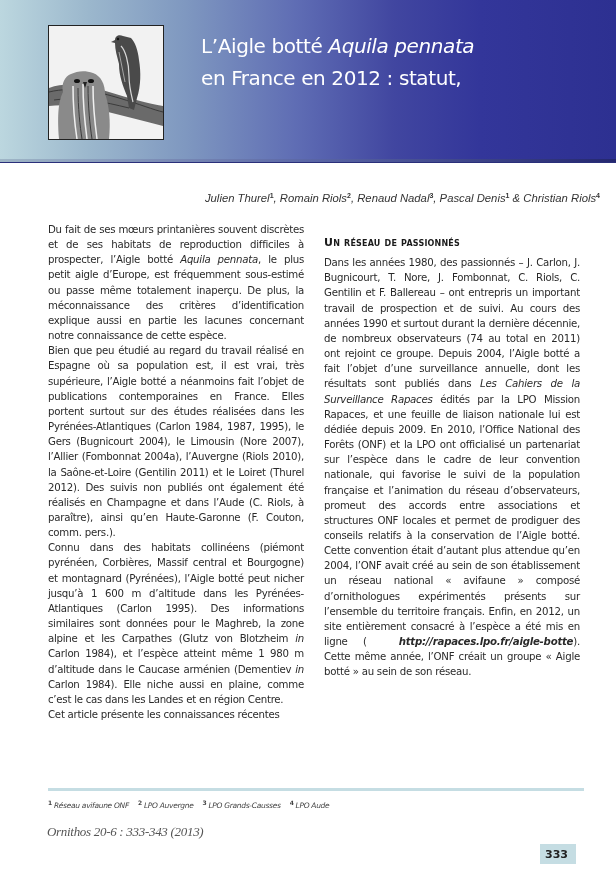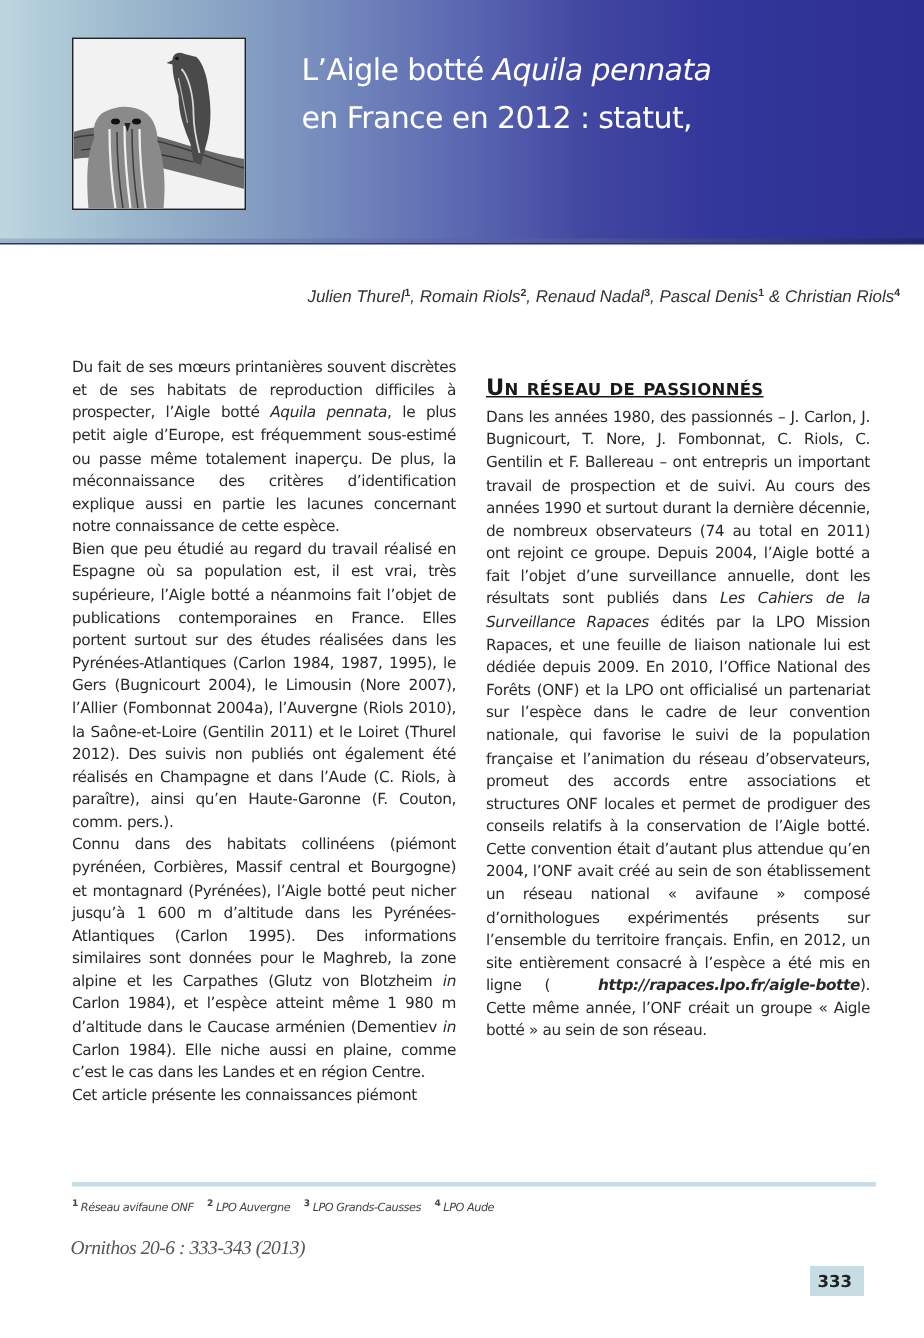--- a/index.html
+++ b/index.html
@@ -27,33 +27,33 @@
       color: #ffffff; font-size: 20px; line-height: 32px;
       font-family: "DejaVu Sans", sans-serif; letter-spacing: -0.4px;
     }
     .title .it { font-style: italic; }
     .authors {
       position: absolute; left: 0; top: 192px; width: 600px; text-align: right;
       font-size: 11.3px; font-style: italic; color: #333;
     }
     .authors sup { font-size: 7px; font-style: normal; font-weight: bold; vertical-align: 4px; }
     .col {
-      position: absolute; top: 238px;
+      position: absolute; top: 222px;
       font-family: "DejaVu Sans", sans-serif; font-size: 10.2px; line-height: 15.15px;
       color: #2a2a2a; text-align: justify; letter-spacing: -0.25px;
     }
     .col-left { left: 48px; width: 256px; }
     .col-right { left: 324px; width: 256px; }
     .col p { margin: 0; }
     .col .it { font-style: italic; }
     .col .url { font-style: italic; font-weight: bold; padding-left: 32px; }
     .section-heading {
       margin: 13px 0 5px 0 !important;
-      font-family: "DejaVu Sans", sans-serif; font-size: 15px; font-weight: bold;
-      color: #1a1a1a; letter-spacing: 0.2px; font-variant: small-caps; text-decoration: underline;
+      font-family: "DejaVu Sans", sans-serif; font-size: 11px; font-weight: bold;
+      color: #1a1a1a; letter-spacing: 0.2px; font-variant: small-caps;
     }
     .rule {
       position: absolute; left: 48px; top: 788px; width: 536px; height: 3px;
       background: #c5dde3;
     }
     .footnotes {
       position: absolute; left: 48px; top: 799px; font-size: 7.5px; font-style: italic; color: #444;
       font-family: "DejaVu Sans", sans-serif; letter-spacing: -0.3px;
     }
     .footnotes .fn { margin-right: 7px; }
@@ -103,21 +103,21 @@
 </div>
 
 <div class="authors">
   <span><span>Julien Thurel</span><sup>1</sup><span>, </span></span><span><span>Romain Riols</span><sup>2</sup><span>, </span></span><span><span>Renaud Nadal</span><sup>3</sup><span>, </span></span><span><span>Pascal Denis</span><sup>1</sup><span> &amp; </span></span><span><span>Christian Riols</span><sup>4</sup><span></span></span>
 </div>
 
 <div class="col col-left">
   <p><span>Du fait de ses mœurs printanières souvent discrètes et de ses habitats de reproduction difficiles à prospecter, l’Aigle botté </span><span class="it">Aquila pennata</span><span>, le plus petit aigle d’Europe, est fréquemment sous-estimé ou passe même totalement inaperçu. De plus, la méconnaissance des critères d’identification explique aussi en partie les lacunes concernant notre connaissance de cette espèce.</span></p>
   <p>Bien que peu étudié au regard du travail réalisé en Espagne où sa population est, il est vrai, très supérieure, l’Aigle botté a néanmoins fait l’objet de publications contemporaines en France. Elles portent surtout sur des études réalisées dans les Pyrénées-Atlantiques (Carlon 1984, 1987, 1995), le Gers (Bugnicourt 2004), le Limousin (Nore 2007), l’Allier (Fombonnat 2004a), l’Auvergne (Riols 2010), la Saône-et-Loire (Gentilin 2011) et le Loiret (Thurel 2012). Des suivis non publiés ont également été réalisés en Champagne et dans l’Aude (C. Riols, à paraître), ainsi qu’en Haute-Garonne (F. Couton, comm. pers.).</p>
   <p><span>Connu dans des habitats collinéens (piémont pyrénéen, Corbières, Massif central et Bourgogne) et montagnard (Pyrénées), l’Aigle botté peut nicher jusqu’à 1 600 m d’altitude dans les Pyrénées-Atlantiques (Carlon 1995). Des informations similaires sont données pour le Maghreb, la zone alpine et les Carpathes (Glutz von Blotzheim </span><span class="it">in</span><span> Carlon 1984), et l’espèce atteint même 1 980 m d’altitude dans le Caucase arménien (Dementiev </span><span class="it">in</span><span> Carlon 1984). Elle niche aussi en plaine, comme c’est le cas dans les Landes et en région Centre.</span></p>
-  <p style="text-align:left">Cet article présente les connaissances piémont</p>
+  <p style="text-align:left">Cet article présente les connaissances récentes</p>
 </div>
 
 <div class="col col-right">
   <p class="section-heading">Un réseau de passionnés</p>
   <p><span>Dans les années 1980, des passionnés – J. Carlon, J. Bugnicourt, T. Nore, J. Fombonnat, C. Riols, C. Gentilin et F. Ballereau – ont entrepris un important travail de prospection et de suivi. Au cours des années 1990 et surtout durant la dernière décennie, de nombreux observateurs (74 au total en 2011) ont rejoint ce groupe. Depuis 2004, l’Aigle botté a fait l’objet d’une surveillance annuelle, dont les résultats sont publiés dans </span><span class="it">Les Cahiers de la Surveillance Rapaces</span><span> édités par la LPO Mission Rapaces, et une feuille de liaison nationale lui est dédiée depuis 2009. En 2010, l’Office National des Forêts (ONF) et la LPO ont officialisé un partenariat sur l’espèce dans le cadre de leur convention nationale, qui favorise le suivi de la population française et l’animation du réseau d’observateurs, promeut des accords entre associations et structures ONF locales et permet de prodiguer des conseils relatifs à la conservation de l’Aigle botté. Cette convention était d’autant plus attendue qu’en 2004, l’ONF avait créé au sein de son établissement un réseau national « avifaune » composé d’ornithologues expérimentés présents sur l’ensemble du territoire français. Enfin, en 2012, un site entièrement consacré à l’espèce a été mis en ligne (</span><span class="url">http://rapaces.lpo.fr/aigle-botte</span><span>). Cette même année, l’ONF créait un groupe « Aigle botté » au sein de son réseau.</span></p>
 </div>
 
 <div class="rule"></div>
 
 <div class="footnotes">

